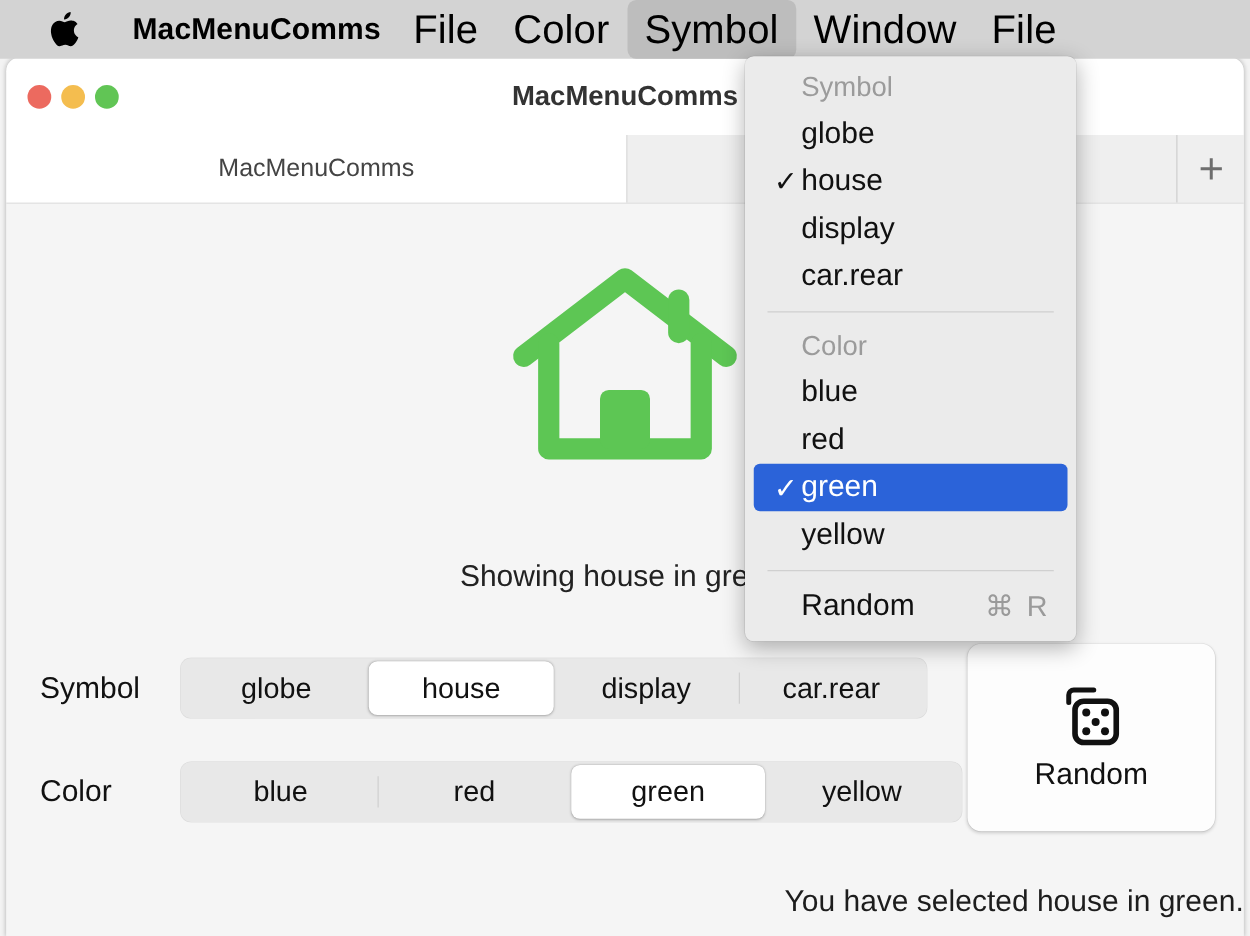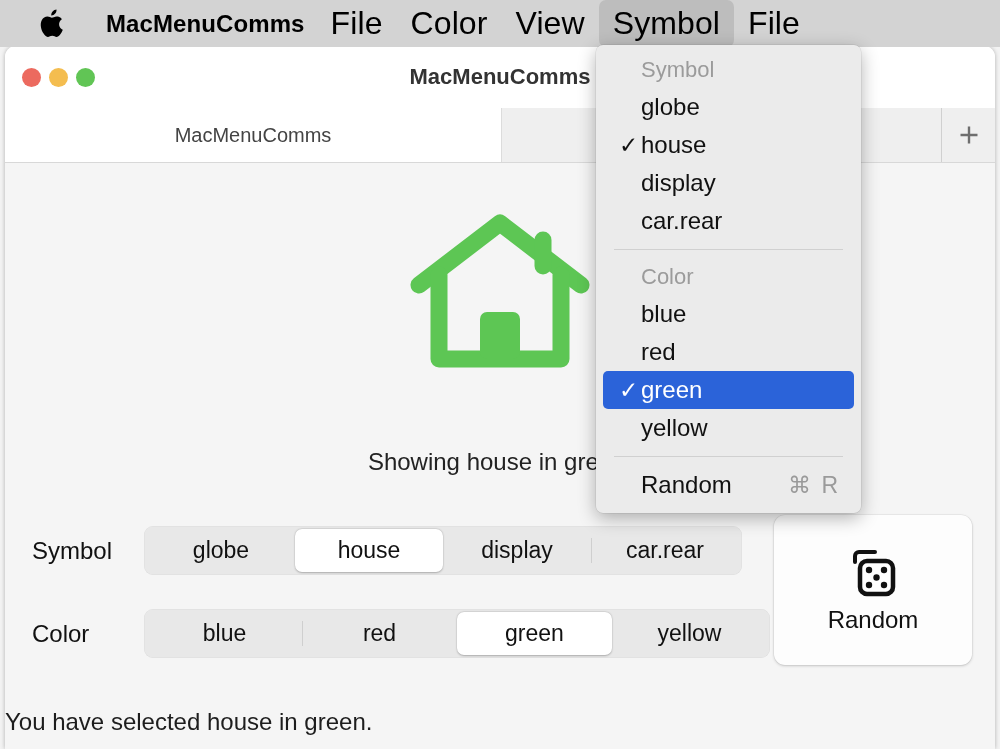--- a/index.html
+++ b/index.html
@@ -216,21 +216,21 @@
   }
   .random-label {
     font-size: 24px;
     color: #111;
   }
 
   .selected-text {
     position: absolute;
     left: 0; right: 0;
     top: 545px;
-    text-align: left;
+    text-align: right;
     font-size: 24px;
     color: #1d1d1d;
   }
 
   
   .menu {
     position: absolute;
     left: 596px;
     top: 45px;
     width: 265px;
@@ -287,22 +287,22 @@
   <div class="menubar">
     <div class="apple">
       <svg width="24" height="29" viewBox="0 0 24 29" aria-hidden="true">
         <path fill="#000" d="M16.2 4.6c.9-1.1 1.5-2.6 1.3-4.1-1.3.05-2.9.9-3.85 2-.85.98-1.6 2.55-1.4 4.05 1.45.1 2.95-.78 3.95-1.95z"></path>
         <path fill="#000" d="M20.1 15.3c-.04-3.4 2.78-5.05 2.9-5.13-1.58-2.32-4.05-2.64-4.93-2.68-2.1-.21-4.1 1.24-5.17 1.24-1.07 0-2.71-1.21-4.45-1.18-2.29.03-4.4 1.33-5.58 3.38-2.38 4.13-.61 10.24 1.71 13.59 1.13 1.64 2.48 3.48 4.26 3.41 1.71-.07 2.36-1.1 4.43-1.1s2.65 1.1 4.46 1.07c1.84-.03 3.01-1.67 4.14-3.32 1.3-1.9 1.84-3.74 1.87-3.84-.04-.02-3.59-1.38-3.63-5.44z"></path>
       </svg>
     </div>
     <div class="mb-item mb-app">MacMenuComms</div>
     <div class="mb-item">File</div>
     <div class="mb-item">Color</div>
-    <div class="mb-item">View</div>
     <div class="mb-item active">Symbol</div>
+    <div class="mb-item">Window</div>
     <div class="mb-item">File</div>
   </div>
 
   <div class="window">
 
     <div class="titlebar">
       <div class="traffic">
         <div class="light red"></div>
         <div class="light yellow"></div>
         <div class="light green"></div>

